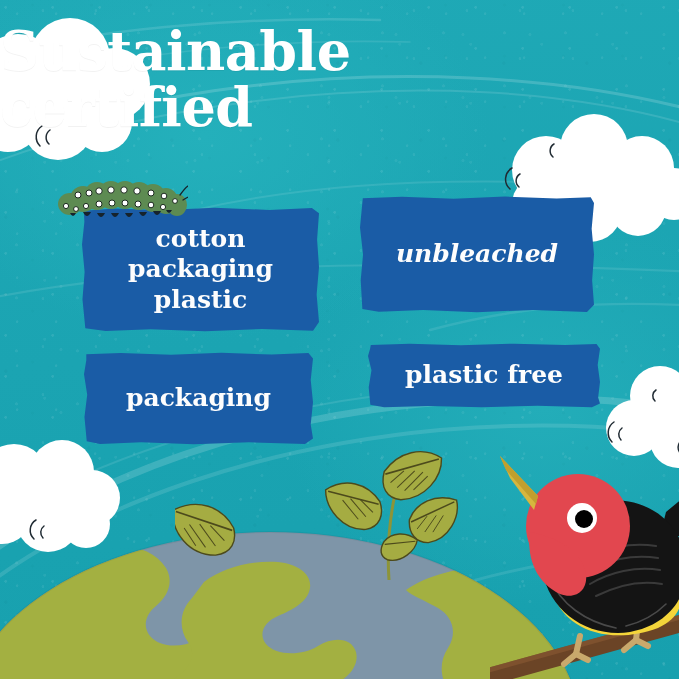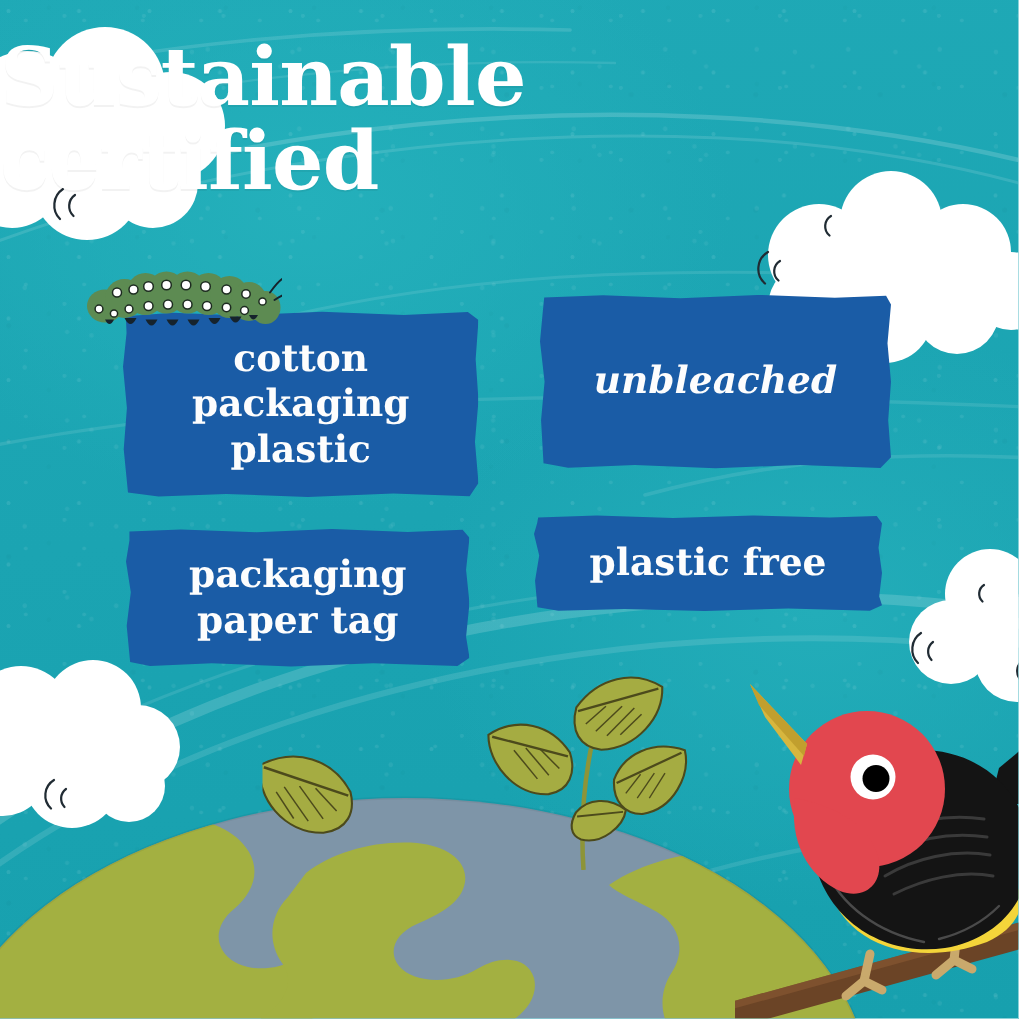--- a/index.html
+++ b/index.html
@@ -93,21 +93,21 @@
   #box-paper  { left: 360px; top: 196px; width: 234px; height: 117px;
      clip-path: polygon(1.2% 2%, 18% 0.7%, 40% 2.4%, 62% 0.5%, 84% 2.2%, 98.6% 1%, 100% 6%,
                         99% 28%, 100% 50%, 99.2% 72%, 100% 93%, 97% 99.2%,
                         74% 97.4%, 50% 99.3%, 27% 97.5%, 8% 99%, 1% 96.5%,
                         0.3% 72%, 1.3% 50%, 0% 27%, 0.8% 10%); font-style: italic; }
   #box-tag    { left: 84px;  top: 352px; width: 229px; height: 93px;
      clip-path: polygon(1% 2.5%, 16% 1%, 38% 3%, 60% 0.8%, 82% 2.8%, 98% 1.2%, 100% 7%,
                         99% 30%, 100% 54%, 99% 78%, 100% 93%, 96.5% 99%,
                         72% 97%, 48% 99.2%, 25% 97%, 7% 99%, 1.2% 96%,
                         0.2% 70%, 1.4% 46%, 0% 24%, 1% 9%); }
-  #box-plastic{ left: 356px; top: 343px; width: 232px; height: 65px;
+  #box-plastic{ left: 368px; top: 343px; width: 232px; height: 65px;
      clip-path: polygon(1.2% 3%, 18% 1%, 40% 3.5%, 63% 1%, 85% 3.2%, 98.5% 1.5%, 100% 9%,
                         99% 34%, 100% 60%, 99.2% 84%, 100% 93%, 96.5% 98.8%,
                         73% 96.5%, 49% 99%, 26% 96.8%, 7% 98.8%, 1% 95%,
                         0.3% 68%, 1.5% 42%, 0% 20%, 0.9% 9%); }
 
   
   #caterpillar { position: absolute; left: 56px; top: 176px; z-index: 16; }
 
   
   #globe { position: absolute; left: -40px; top: 498px; z-index: 6; }
@@ -425,21 +425,20 @@
 
   <div class="tagbox" id="box-paper">
     <div class="tagbox-inner">
       <div>unbleached</div>
     </div>
   </div>
 
   <div class="tagbox" id="box-tag">
     <div class="tagbox-inner">
       <div>packaging</div>
-      <div>paper tag</div>
     </div>
   </div>
 
   <div class="tagbox" id="box-plastic">
     <div class="tagbox-inner">
       <div>plastic free</div>
     </div>
   </div>
 
 </div>

